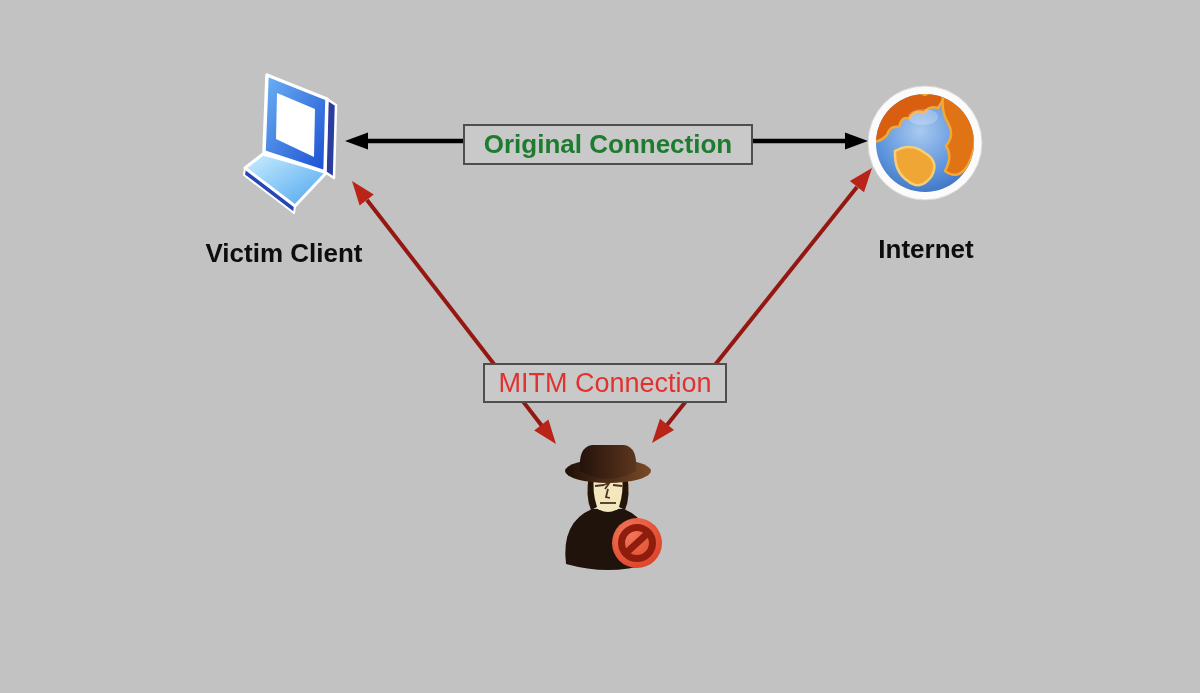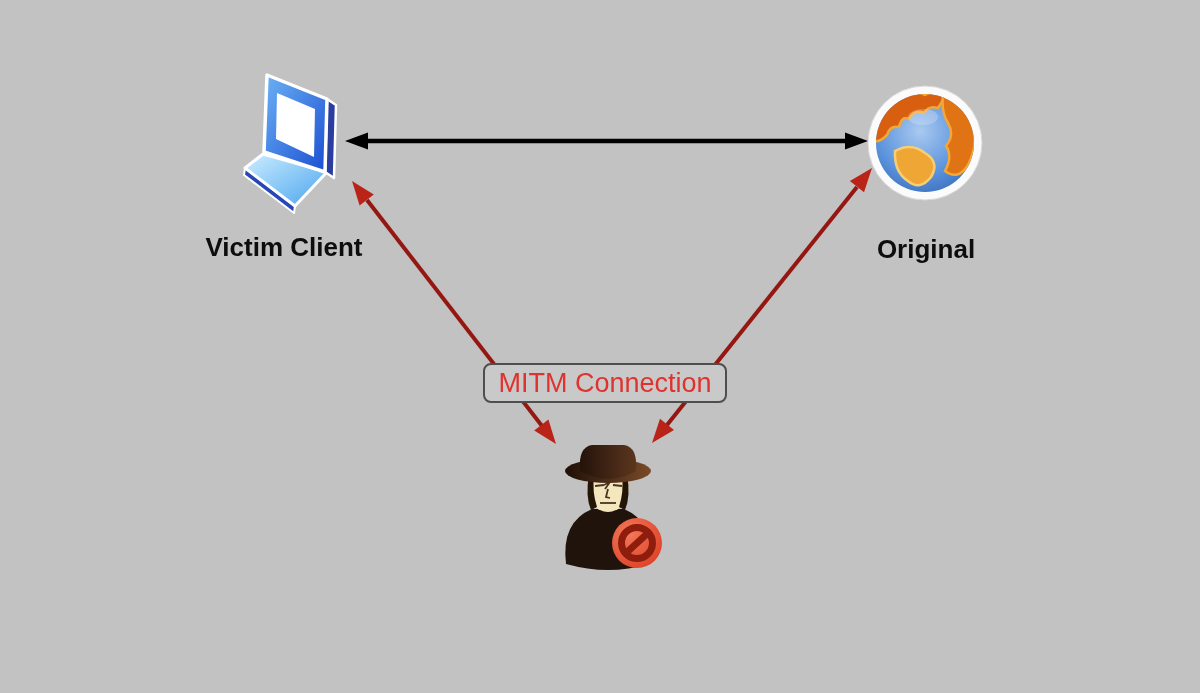--- a/index.html
+++ b/index.html
@@ -22,32 +22,32 @@
     box-sizing:border-box;
     white-space:nowrap;
     z-index:2;
   }
   .conn-label.original{
     left:463px;top:124px;width:290px;height:41px;
     font-size:26px;font-weight:bold;color:#1e7c30;
   }
   .conn-label.mitm{
     left:483px;top:363px;width:244px;height:40px;
-    font-size:27px;font-weight:normal;color:#e0322e;border-radius:8px;
+    font-size:27px;font-weight:normal;color:#e0322e;
   }
   .node-icon{position:absolute;z-index:3;}
   .node-icon.laptop{left:243px;top:68px;}
   .node-icon.globe{left:866px;top:84px;}
   .node-icon.spy{left:548px;top:440px;}
   .node-label{
     position:absolute;z-index:3;
     font-size:26px;font-weight:bold;color:#0d0d0d;
     text-align:center;white-space:nowrap;
   }
-  .node-label.victim{left:154px;top:232px;width:260px;}
+  .node-label.victim{left:154px;top:238px;width:260px;}
   .node-label.internet{left:826px;top:234px;width:200px;}
   .node-label.attacker{left:507px;top:572px;width:200px;}
 </style>
 </head>
 <body>
 
 <div class="canvas" style="background: rgb(194, 194, 194);">
 
   <svg class="arrow-layer" viewBox="0 0 1200 693" xmlns="http://www.w3.org/2000/svg">
 
@@ -63,20 +63,23 @@
       <polygon points="556,444 534.2,430.5 548.4,419.5" fill="#ba2318"></polygon>
     </g>
 
     <g>
       <line x1="857" y1="187" x2="667" y2="425" stroke="#951712" stroke-width="4"></line>
       <polygon points="872,168 849.9,181.1 864,192.3" fill="#ba2318"></polygon>
       <polygon points="652,443 660,418.7 674,429.9" fill="#ba2318"></polygon>
     </g>
   </svg>
 
+  <div class="conn-label original" style="color: rgb(30, 124, 48);">
+    <span>Original Connection</span>
+  </div>
   <div class="conn-label mitm" style="color: rgb(224, 50, 46);">
     <span>MITM Connection</span>
   </div>
 
   <svg class="node-icon laptop" width="102" height="148" viewBox="0 0 102 148" xmlns="http://www.w3.org/2000/svg">
     <defs>
       <linearGradient id="scrGrad" x1="0" y1="0" x2="1" y2="1">
         <stop offset="0" stop-color="#6db2f4"></stop>
         <stop offset="1" stop-color="#1a4ed2"></stop>
       </linearGradient>
@@ -155,15 +158,15 @@
     <path d="M32,31 Q30,7 44,5 L76,5 Q90,7 88,31 Q74,39 60,39 Q46,39 32,31 Z" fill="url(#crownGrad)"></path>
 
     <g transform="translate(89,103)">
       <circle r="25" fill="url(#badgeGrad)"></circle>
       <circle r="15.5" fill="none" stroke="#8e1d0e" stroke-width="7"></circle>
       <line x1="-11.5" y1="10.5" x2="11.5" y2="-10.5" stroke="#8e1d0e" stroke-width="7"></line>
     </g>
   </svg>
 
   <div class="node-label victim">Victim Client</div>
-  <div class="node-label internet">Original</div>
+  <div class="node-label internet">Internet</div>
 
 </div>
 
 </body></html>

